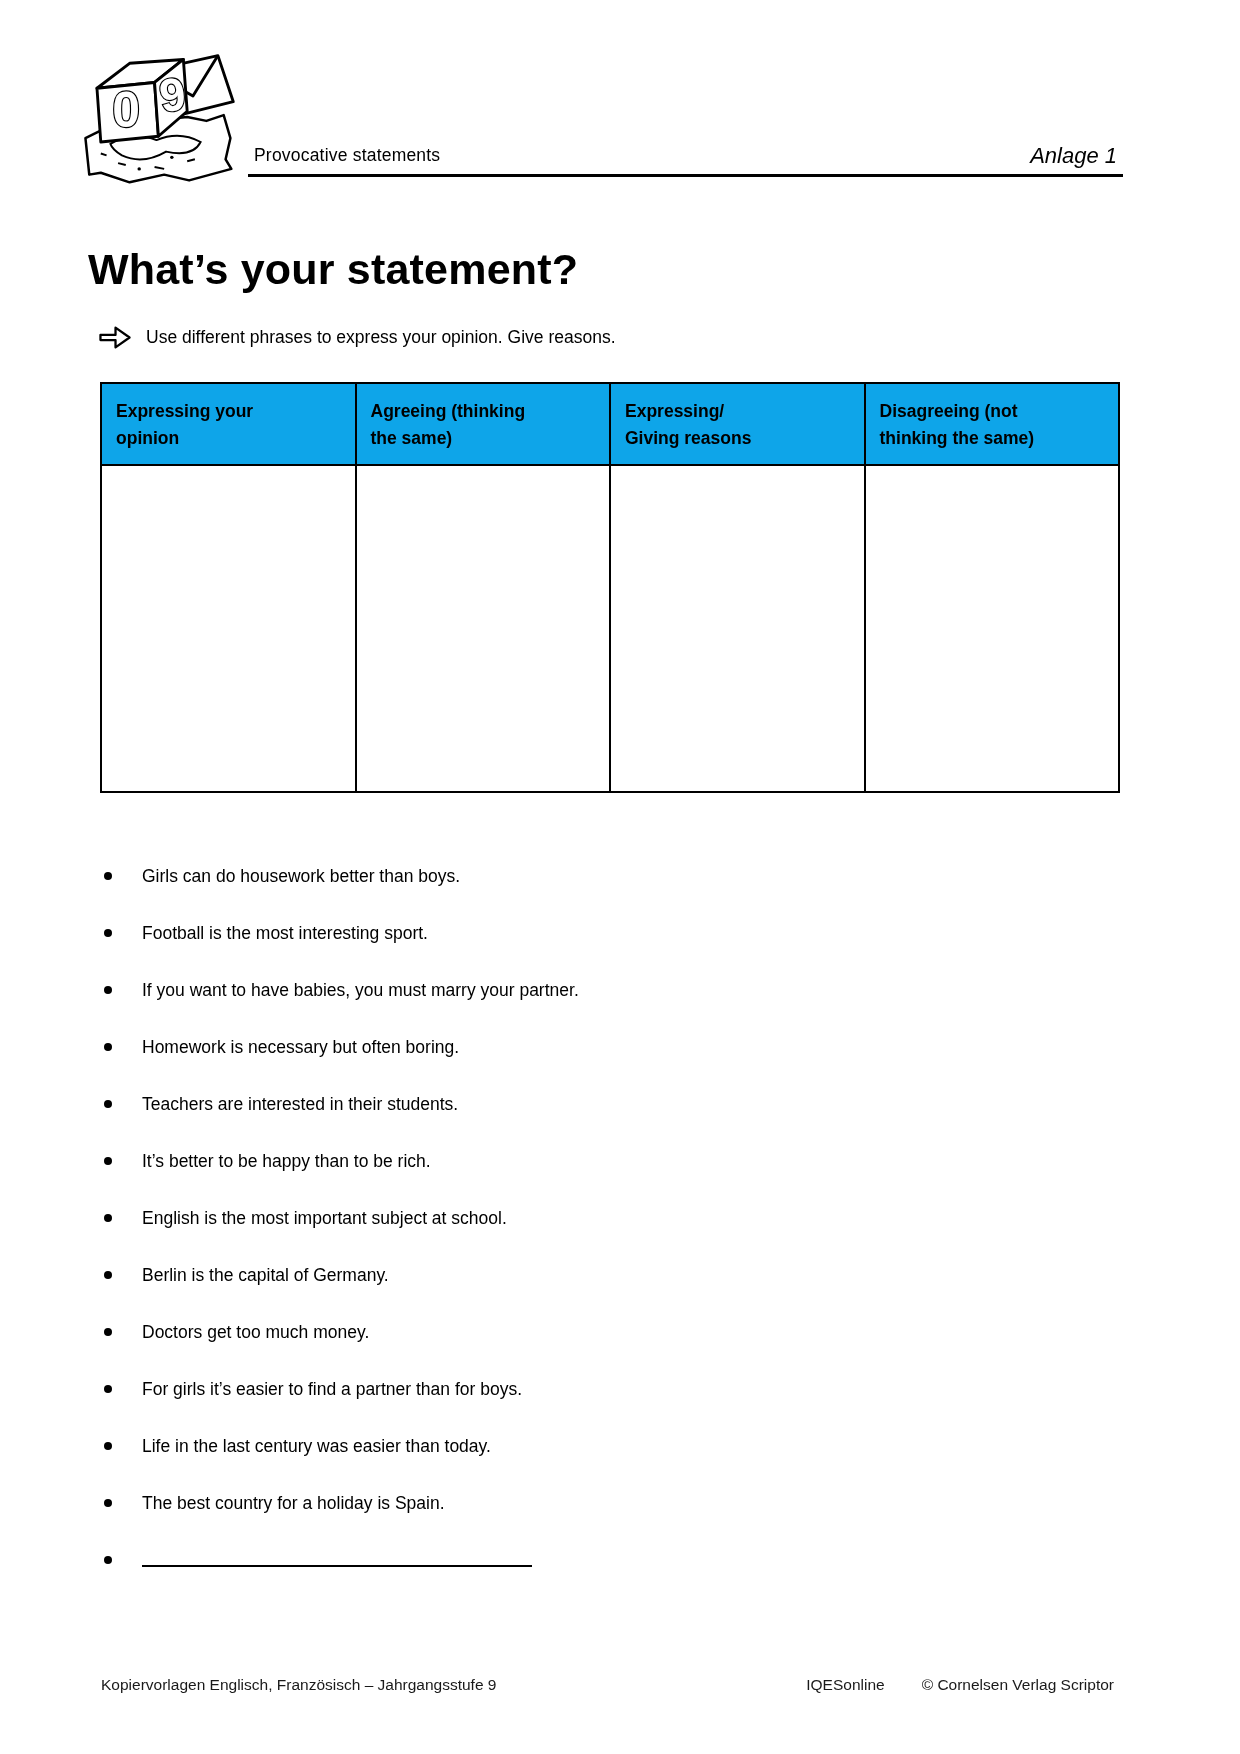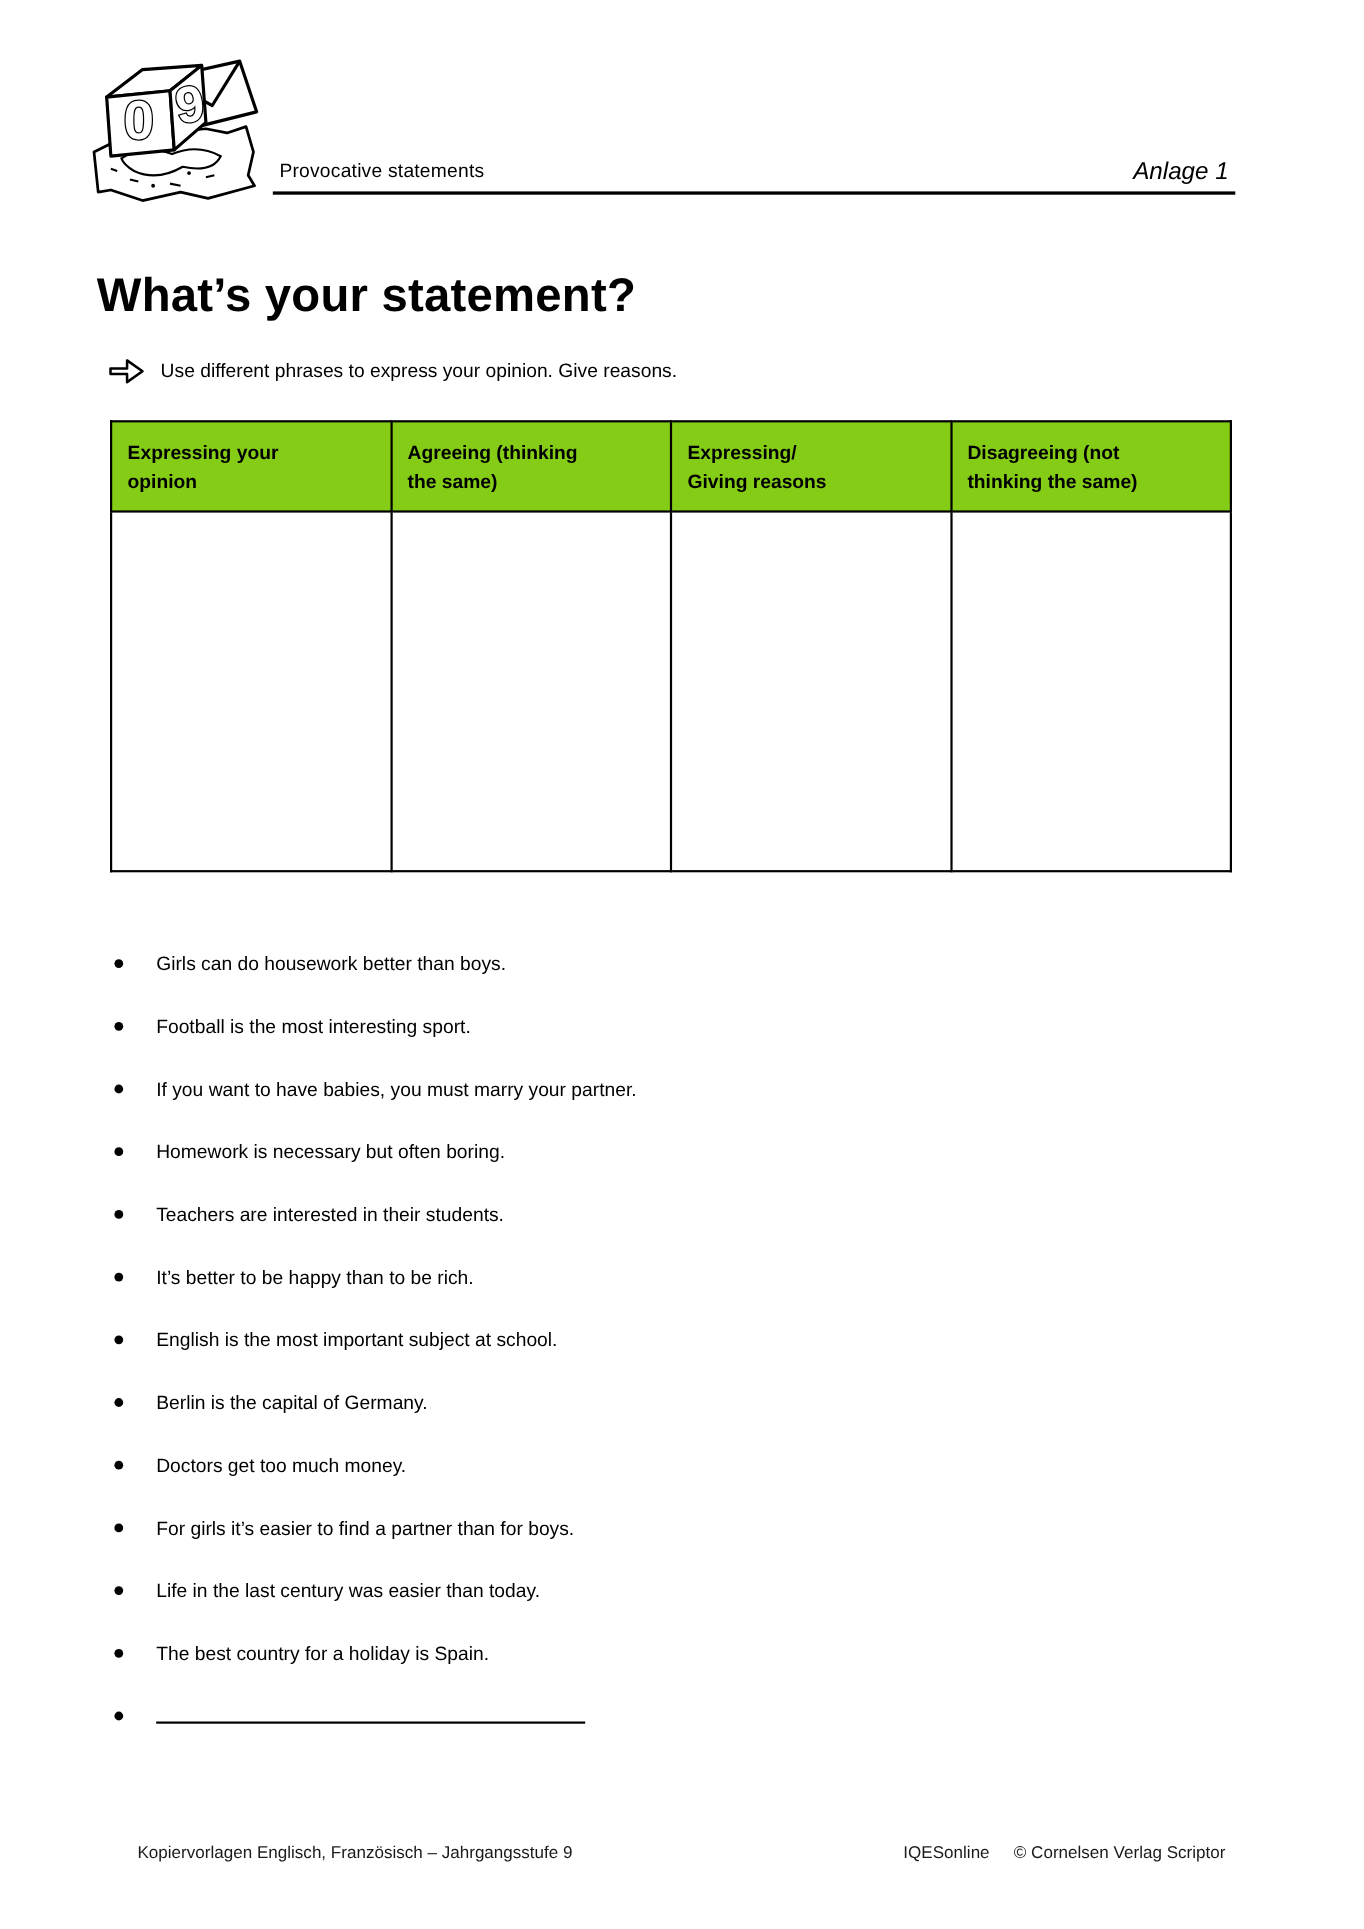--- a/index.html
+++ b/index.html
@@ -40,21 +40,21 @@
     margin-top:16px;
   }
   .arrow-icon { width:36px; height:27px; flex:none; }
 
   
   .phrase-table-wrap { position:absolute; left:100px; top:382px; width:1020px; }
   table.phrase-table {
     width:100%; border-collapse:collapse; table-layout:fixed;
   }
   .phrase-table th {
-    background:#84cc16;
+    background:#0ea5e9;
     border:2px solid #000;
     font-size:17.5px; font-weight:bold;
     text-align:left; vertical-align:top;
     padding:14px 14px 12px 14px;
     line-height:1.55;
     white-space:pre-line;
   }
   .phrase-table td {
     border:2px solid #000;
     height:323px;
@@ -77,25 +77,25 @@
     margin:8px 30px 0 4px;
   }
   .blank-line {
     display:inline-block;
     width:390px; height:17px;
     border-bottom:2px solid #000;
   }
 
   
   .footer {
-    position:absolute; left:125px; right:126px; top:1676px;
+    position:absolute; left:101px; right:126px; top:1676px;
     display:flex; justify-content:space-between;
     font-size:15.5px; color:#1a1a1a;
   }
-  .footer-right { display:flex; gap:22px; }
+  .footer-right { display:flex; gap:37px; }
 </style>
 </head>
 <body>
 
 <div class="page">
 
   <svg class="illustration" viewBox="0 0 175 150">
 
     <g>
       <path d="M14 96 L34 86 L52 90 L60 80 L120 74 L140 78 L158 72 L165 96 L160 118 L166 128 L122 140 L96 134 L60 142 L30 132 L18 134 Z" fill="#fff" stroke="#000" stroke-width="2.6" stroke-linejoin="round"></path>

